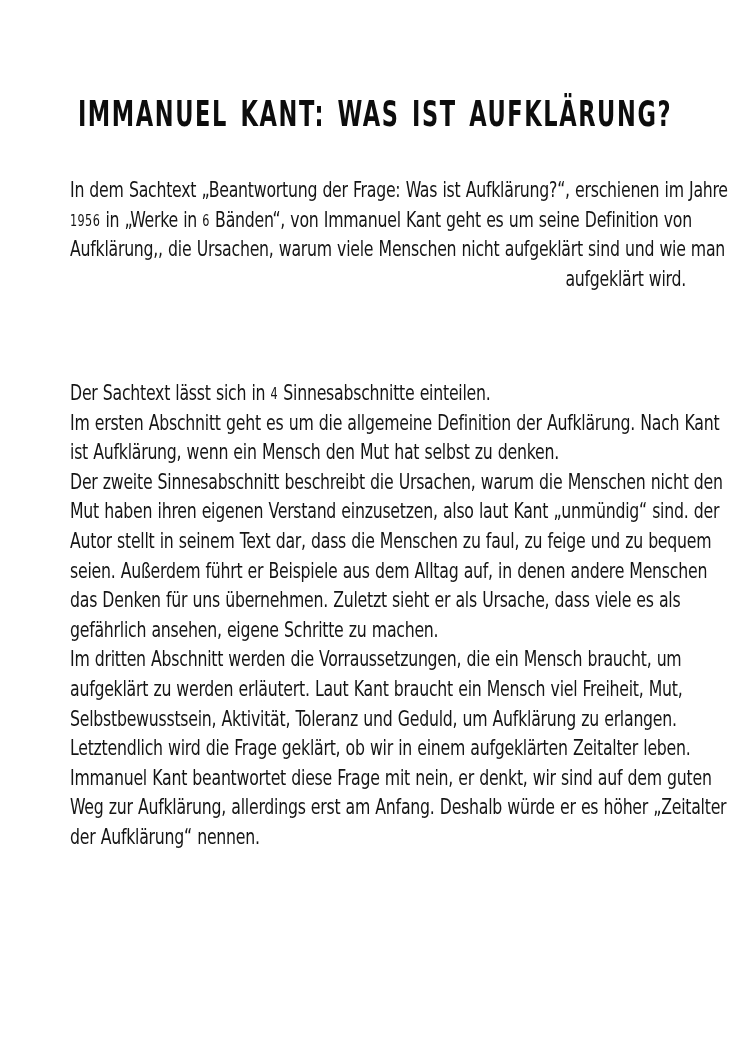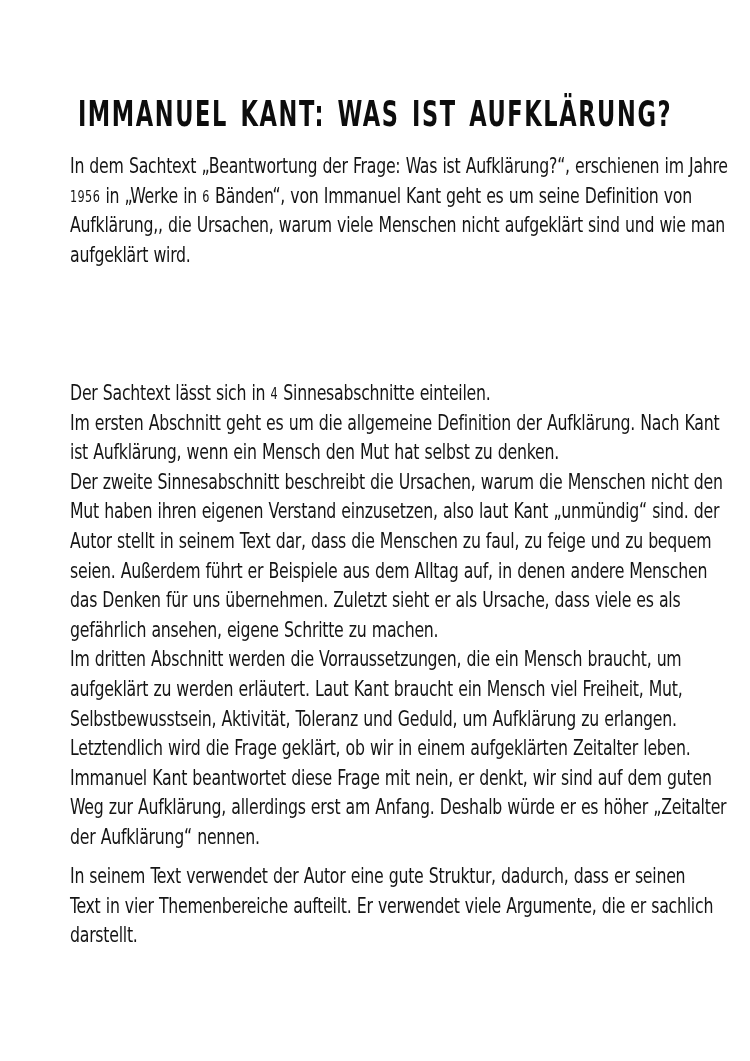--- a/index.html
+++ b/index.html
@@ -62,21 +62,21 @@
     transform-origin: left center;
   }
 
   .num {
     font-size: 12.5px;
     letter-spacing: 0.4px;
     vertical-align: 1px;
   }
 
   
-  #para-intro   { top: 152px; }
+  #para-intro   { top: 176px; text-align: right; }
   #para-body    { top: 351px; margin-top: 28px; }
   #para-closing { top: 862px; }
 </style>
 </head>
 <body>
 
 <div class="page">
 
   <h1 class="doc-title">IMMANUEL KANT: WAS IST AUFKLÄRUNG?</h1>
 
@@ -99,19 +99,14 @@
     <div class="line">gefährlich ansehen, eigene Schritte zu machen.</div>
     <div class="line">Im dritten Abschnitt werden die Vorraussetzungen, die ein Mensch braucht, um</div>
     <div class="line">aufgeklärt zu werden erläutert. Laut Kant braucht ein Mensch viel Freiheit, Mut,</div>
     <div class="line">Selbstbewusstsein, Aktivität, Toleranz und Geduld, um Aufklärung zu erlangen.</div>
     <div class="line">Letztendlich wird die Frage geklärt, ob wir in einem aufgeklärten Zeitalter leben.</div>
     <div class="line">Immanuel Kant beantwortet diese Frage mit nein, er denkt, wir sind auf dem guten</div>
     <div class="line">Weg zur Aufklärung, allerdings erst am Anfang. Deshalb würde er es höher „Zeitalter</div>
     <div class="line">der Aufklärung“ nennen.</div>
   </div>
 
-  <div class="body-block" id="para-closing">
-    <div class="line">In seinem Text verwendet der Autor eine gute Struktur, dadurch, dass er seinen</div>
-    <div class="line">Text in vier Themenbereiche aufteilt. Er verwendet viele Argumente, die er sachlich</div>
-    <div class="line">darstellt.</div>
-  </div>
 
 </div>
 
 </body></html>

